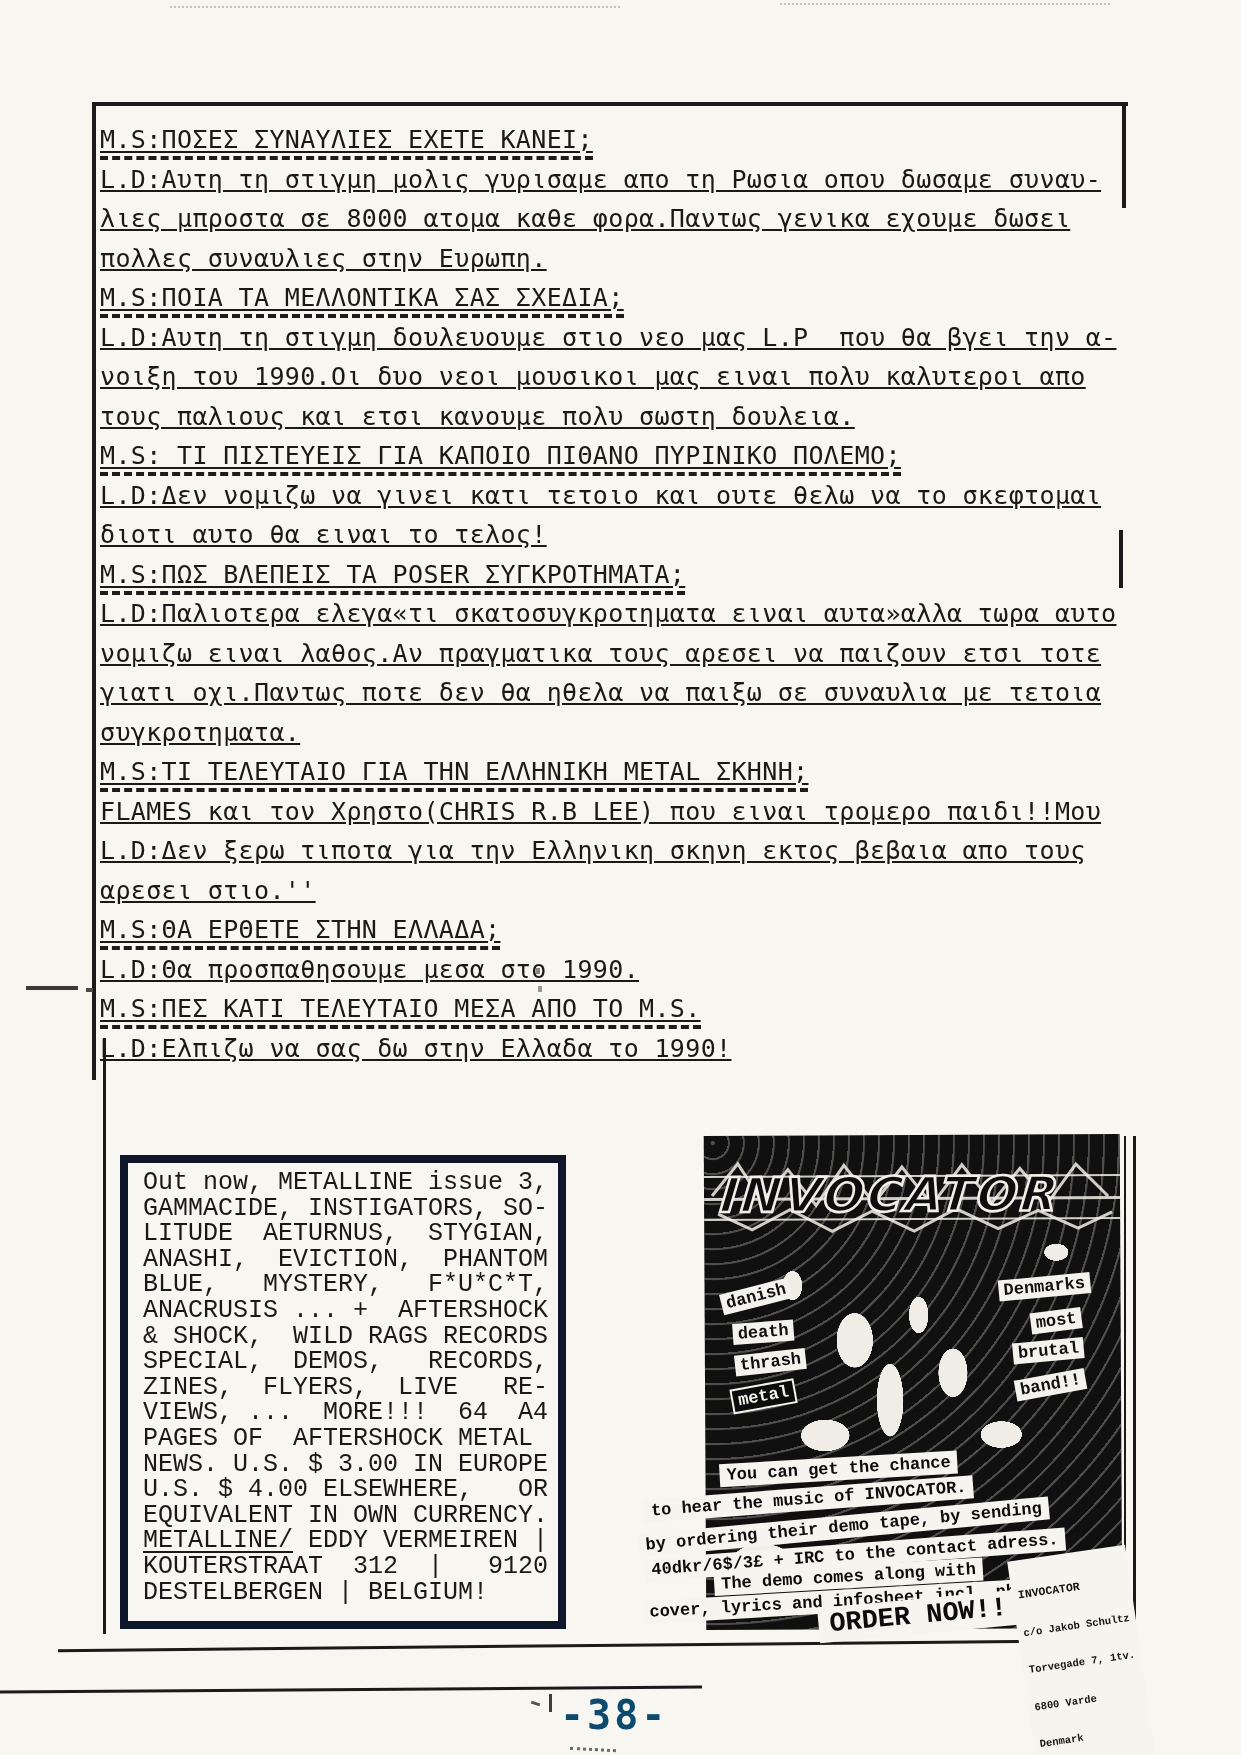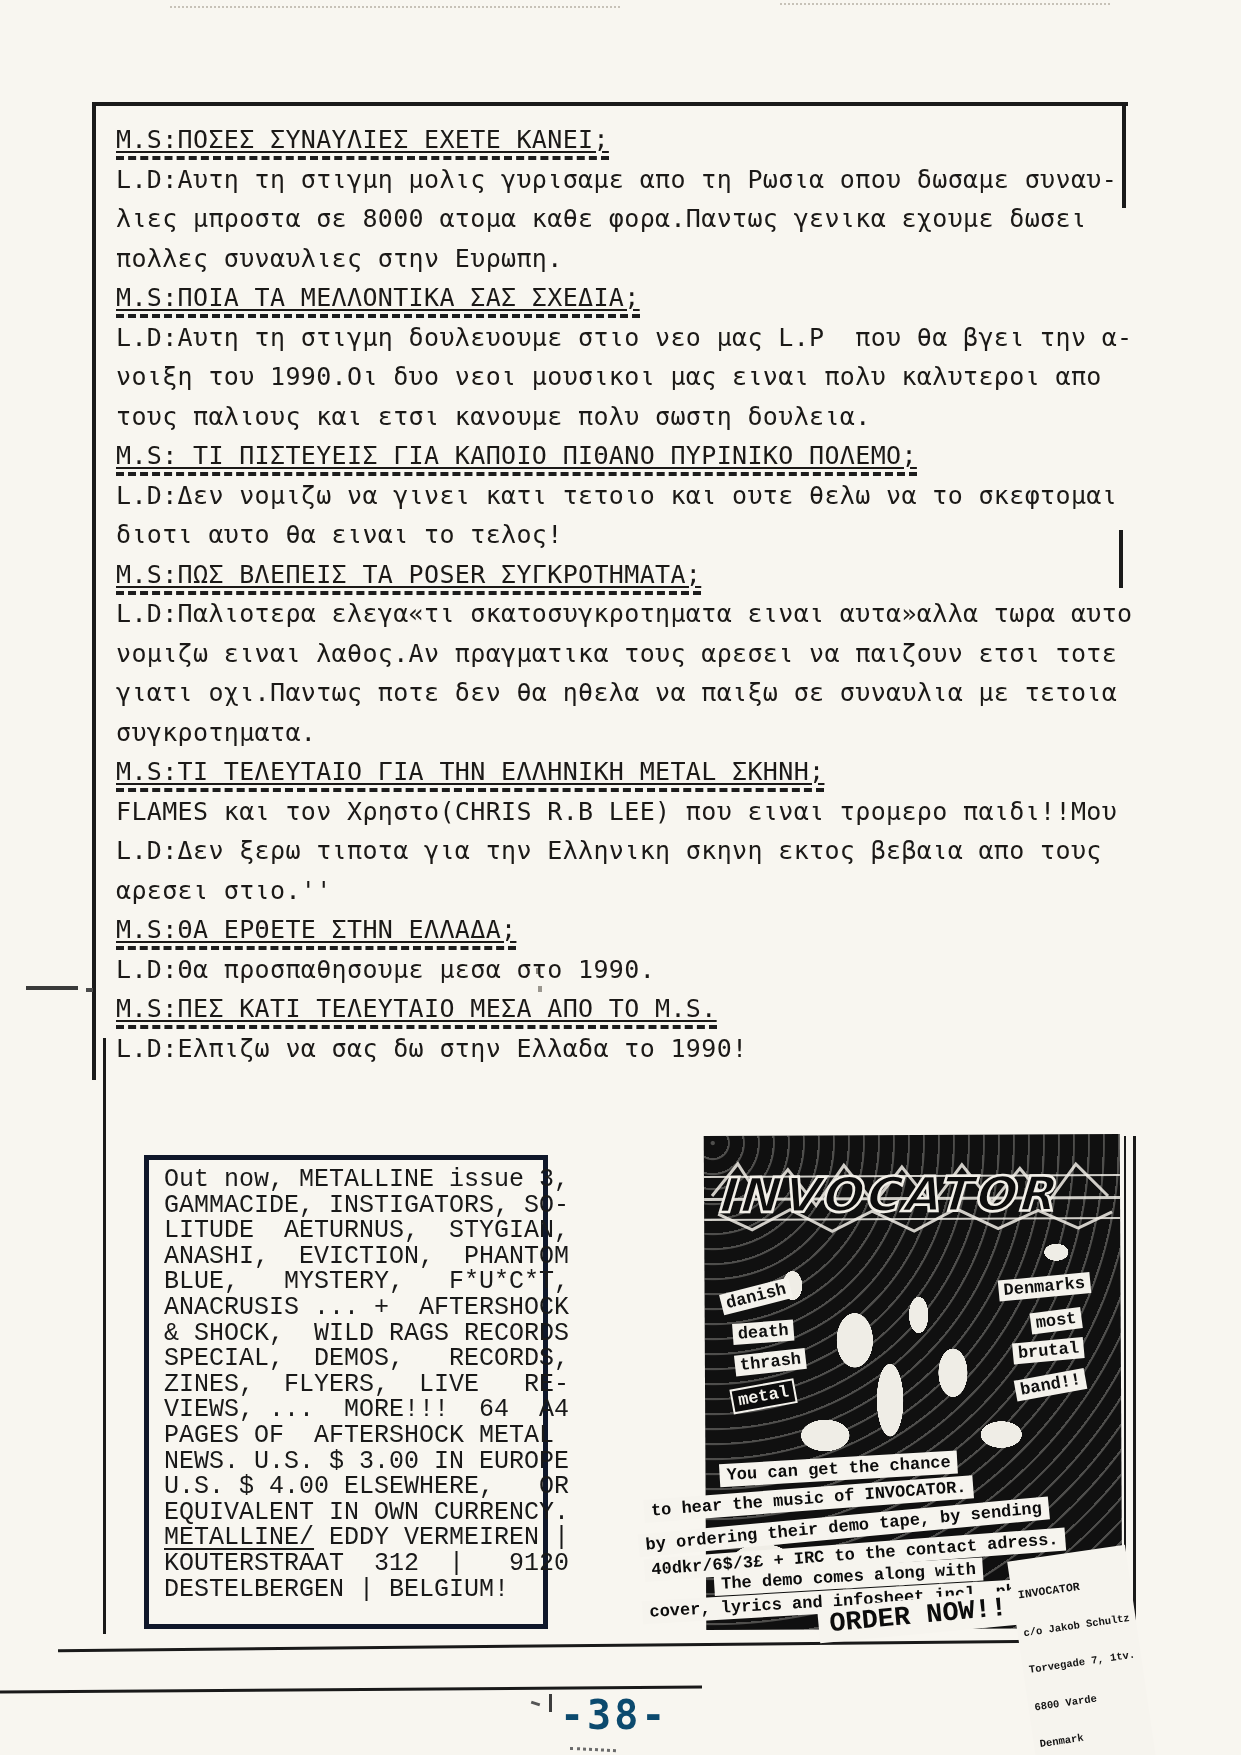--- a/index.html
+++ b/index.html
@@ -5,32 +5,32 @@
   html,body{margin:0;padding:0;}
   body{
     width:1241px;height:1755px;position:relative;overflow:hidden;
     background:#f8f6f0;color:#1b1917;
     font-family:"DejaVu Sans Mono", monospace;
   }
   
   .fline{position:absolute;background:#1a1a1a;}
   .artifact{position:absolute;}
   
-  .interview{position:absolute;left:116px;top:120px;width:1030px;}
+  .interview{position:absolute;left:100px;top:120px;width:1030px;text-decoration:underline;}
   .iv-line{height:39.5px;line-height:39.5px;font-size:25px;letter-spacing:.35px;white-space:pre;color:#1b1917;}
   .iv-q span{
     display:inline-block;line-height:31px;
     text-decoration:underline;text-decoration-thickness:2px;text-underline-offset:3px;
     border-bottom:4px dashed #1d1d1d;padding-bottom:1px;
   }
   
   .metalline{
-    position:absolute;left:120px;top:1155px;width:404px;height:474px;
-    border:5px solid #0f172a;box-sizing:border-box;
-    padding:7px 0 0 15px;background:transparent;margin-left:24px;
+    position:absolute;left:120px;top:1155px;width:446px;height:474px;
+    border:8px solid #0f172a;box-sizing:border-box;
+    padding:7px 0 0 15px;background:transparent;
   }
   .ml-line{font-family:"Liberation Mono", monospace;font-size:25px;line-height:25.6px;white-space:pre;color:#191919;}
   .ml-underline{text-decoration:underline;text-decoration-thickness:2px;text-underline-offset:4px;}
   
   .flyer{
     position:absolute;left:705px;top:1135px;width:416px;height:494px;
     transform:rotate(-0.3deg);
     background:
       radial-gradient(ellipse 30px 45px at 150px 205px,#efede6 60%,transparent 61%),
       radial-gradient(ellipse 22px 60px at 185px 265px,#efede6 60%,transparent 61%),

